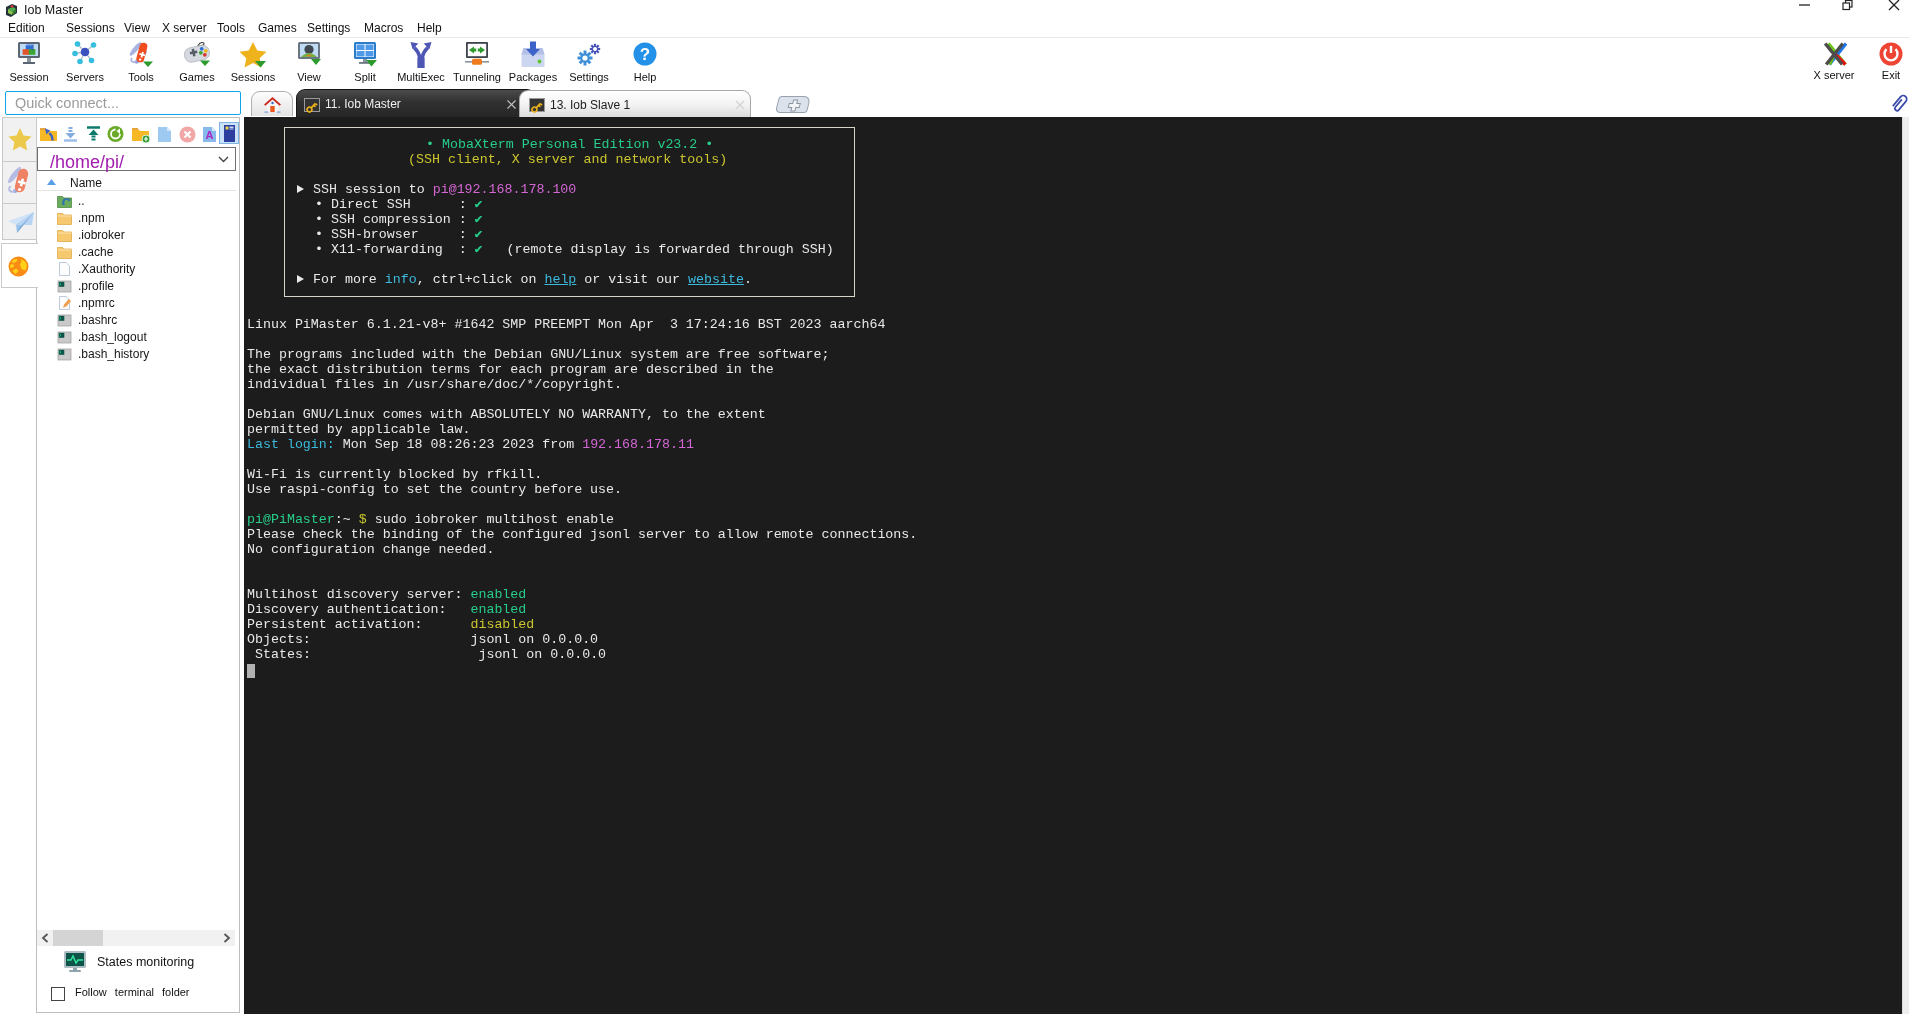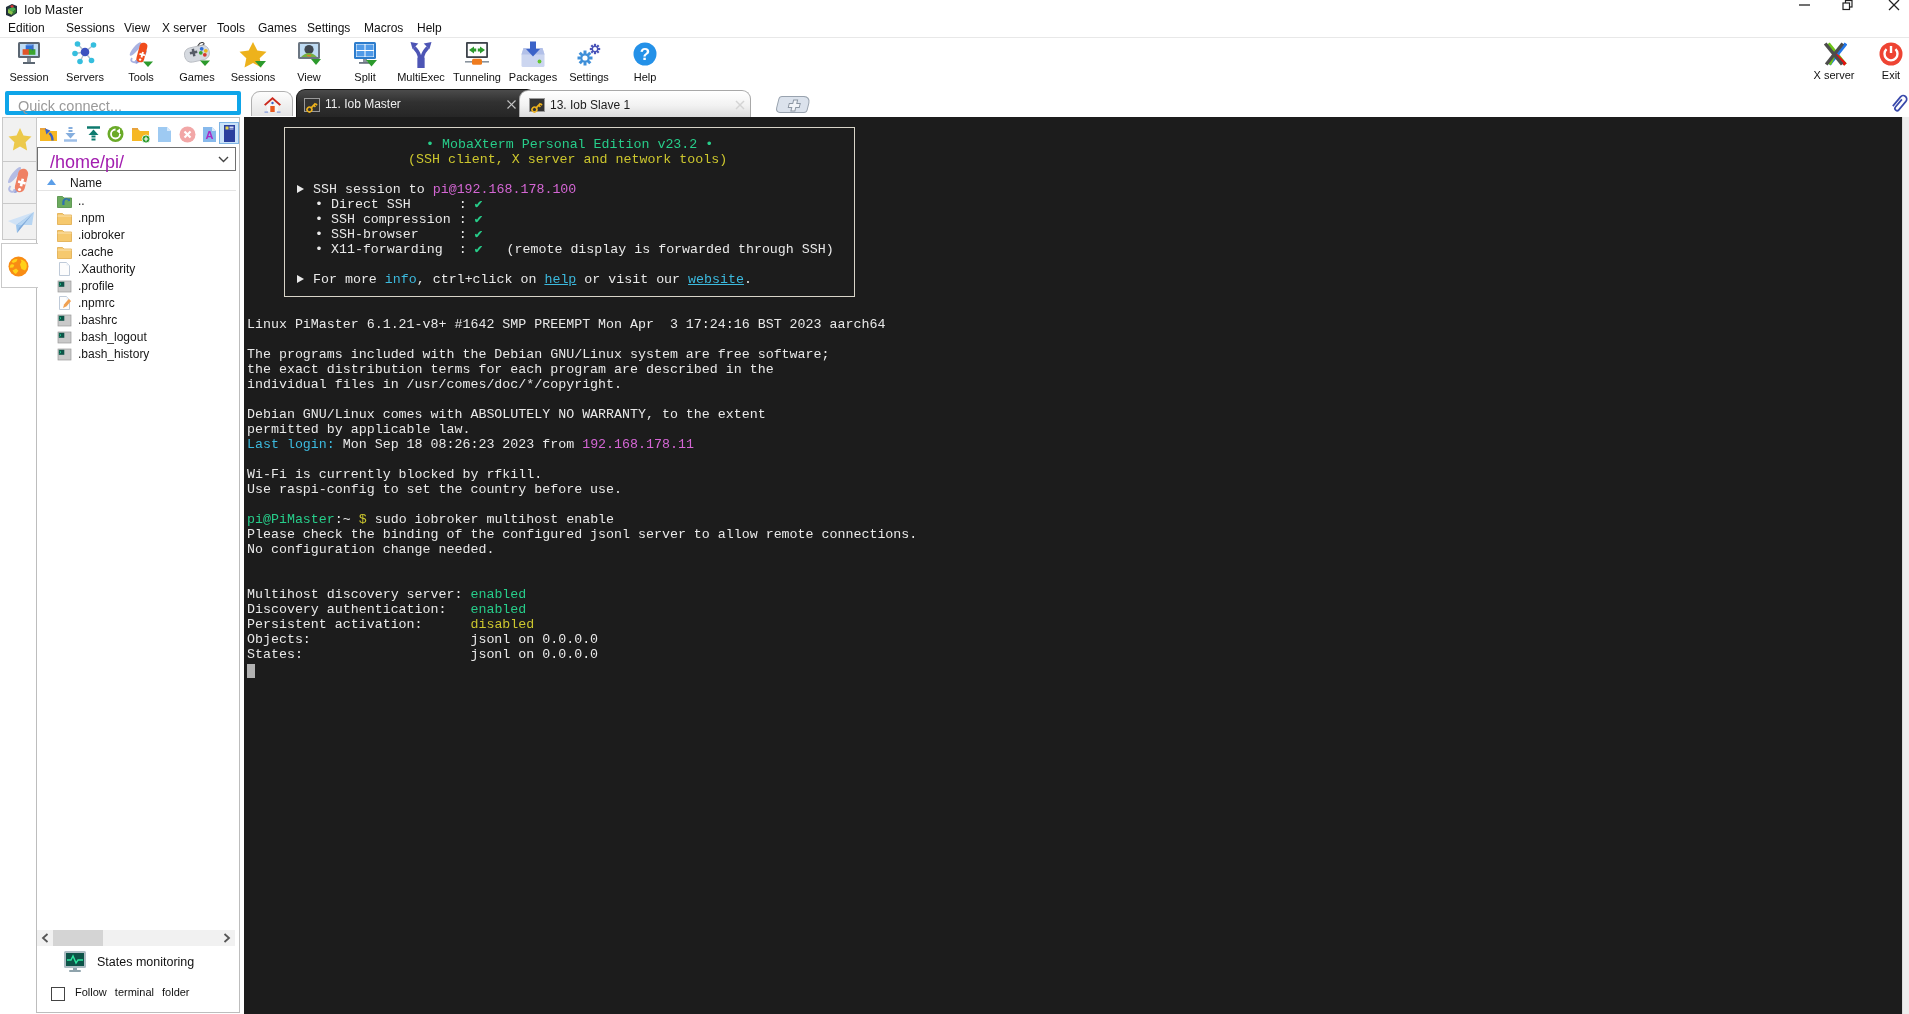--- a/index.html
+++ b/index.html
@@ -177,21 +177,21 @@
 <line x1="4.2" y1="2.5" x2="21.2" y2="23.5" stroke="#4d4d4d"></line>
 <line x1="21.8" y1="2.5" x2="5.2" y2="23.5" stroke="#4d4d4d"></line>
 </g>
     </svg>X server</div>
 <div class="tbi" style="left:1863px"><svg width="26" height="26" viewBox="0 0 26 26">
 <circle cx="13" cy="13" r="11.5" fill="#ee4433"></circle>
 <line x1="13" y1="5" x2="13" y2="12" stroke="#fff" stroke-width="2.4"></line>
 <path d="M8.5 8.2 a6.5 6.5 0 1 0 9 0" fill="none" stroke="#fff" stroke-width="2.4"></path>
     </svg>Exit</div>
 
-<div class="abs" style="left:5px;top:91px;width:236px;height:24px;border:4px solid #0ea5e9;border-radius:2px;background:#fff">
+<div class="abs" style="left:5px;top:91px;width:236px;height:24px;border:1px solid #0ea5e9;border-radius:2px;background:#fff">
 <span style="position:absolute;left:9px;top:3px;font-size:14.5px;color:#9a9a9a">Quick connect...</span>
 </div>
 
 <div class="abs" style="left:251px;top:91px;width:42px;height:25px;border:1px solid #b0b0b0;border-bottom:none;border-radius:9px 9px 0 0;background:linear-gradient(#fdfdfd,#e4e4e4)">
 <svg style="position:absolute;left:12px;top:5px" width="17" height="17" viewBox="0 0 17 17">
 <rect x="3" y="7" width="11" height="8" fill="#f6f6f6"></rect>
 <polygon points="8.5,0 17,7.5 15.6,8.8 8.5,2.6 1.4,8.8 0,7.5" fill="#cc2a1e"></polygon>
 <rect x="6.3" y="9" width="4.4" height="6" fill="#e8581f"></rect>
 <circle cx="8.5" cy="6" r="1.2" fill="#3c63c8"></circle>
 <rect x="0.5" y="14.3" width="3.6" height="1.7" fill="#9fb0e0"></rect>
@@ -430,30 +430,30 @@
 <div class="tl" style="left:408px;top:152px"><span class="y">(SSH client, X server and network tools)</span></div>
 <div class="tl" style="left:297px;top:182px"><i class="pt"></i>SSH session to <span class="m">pi@192.168.178.100</span></div>
 <div class="tl" style="left:315px;top:197px">• Direct SSH      : <span class="g">✔</span></div>
 <div class="tl" style="left:315px;top:212px">• SSH compression : <span class="g">✔</span></div>
 <div class="tl" style="left:315px;top:227px">• SSH-browser     : <span class="g">✔</span></div>
 <div class="tl" style="left:315px;top:242px">• X11-forwarding  : <span class="g">✔</span>   (remote display is forwarded through SSH)</div>
 <div class="tl" style="left:297px;top:272px"><i class="pt"></i>For more <span class="c">info</span>, ctrl+click on <span class="c u">help</span> or visit our <span class="c u">website</span>.</div>
 <div class="tl" style="left:247px;top:317px">Linux PiMaster 6.1.21-v8+ #1642 SMP PREEMPT Mon Apr  3 17:24:16 BST 2023 aarch64</div>
 <div class="tl" style="left:247px;top:347px">The programs included with the Debian GNU/Linux system are free software;</div>
 <div class="tl" style="left:247px;top:362px">the exact distribution terms for each program are described in the</div>
-<div class="tl" style="left:247px;top:377px">individual files in /usr/comes/doc/*/copyright.</div>
+<div class="tl" style="left:247px;top:377px">individual files in /usr/share/doc/*/copyright.</div>
 <div class="tl" style="left:247px;top:407px">Debian GNU/Linux comes with ABSOLUTELY NO WARRANTY, to the extent</div>
 <div class="tl" style="left:247px;top:422px">permitted by applicable law.</div>
 <div class="tl" style="left:247px;top:437px"><span class="c">Last login:</span> Mon Sep 18 08:26:23 2023 from <span class="m">192.168.178.11</span></div>
 <div class="tl" style="left:247px;top:467px">Wi-Fi is currently blocked by rfkill.</div>
 <div class="tl" style="left:247px;top:482px">Use raspi-config to set the country before use.</div>
 <div class="tl" style="left:247px;top:512px"><span class="g">pi@PiMaster</span>:~ <span class="y">$</span> sudo iobroker multihost enable</div>
 <div class="tl" style="left:247px;top:527px">Please check the binding of the configured jsonl server to allow remote connections.</div>
 <div class="tl" style="left:247px;top:542px">No configuration change needed.</div>
 <div class="tl" style="left:247px;top:587px">Multihost discovery server: <span class="g">enabled</span></div>
 <div class="tl" style="left:247px;top:602px">Discovery authentication:   <span class="g">enabled</span></div>
 <div class="tl" style="left:247px;top:617px">Persistent activation:      <span class="y">disabled</span></div>
 <div class="tl" style="left:247px;top:632px">Objects:                    jsonl on 0.0.0.0</div>
-<div class="tl" style="left:247px;top:647px">States:                     jsonl on 0.0.0.0</div>
+<div class="tl" style="left:255px;top:647px">States:                     jsonl on 0.0.0.0</div>
 
 <div class="abs" style="left:247px;top:664px;width:8px;height:14px;background:#b2b2b2"></div>
 
 <div class="abs" style="left:1902px;top:117px;width:7px;height:897px;background:#ededed;border-left:1px solid #dcdcdc"></div>
 
 </body></html>

